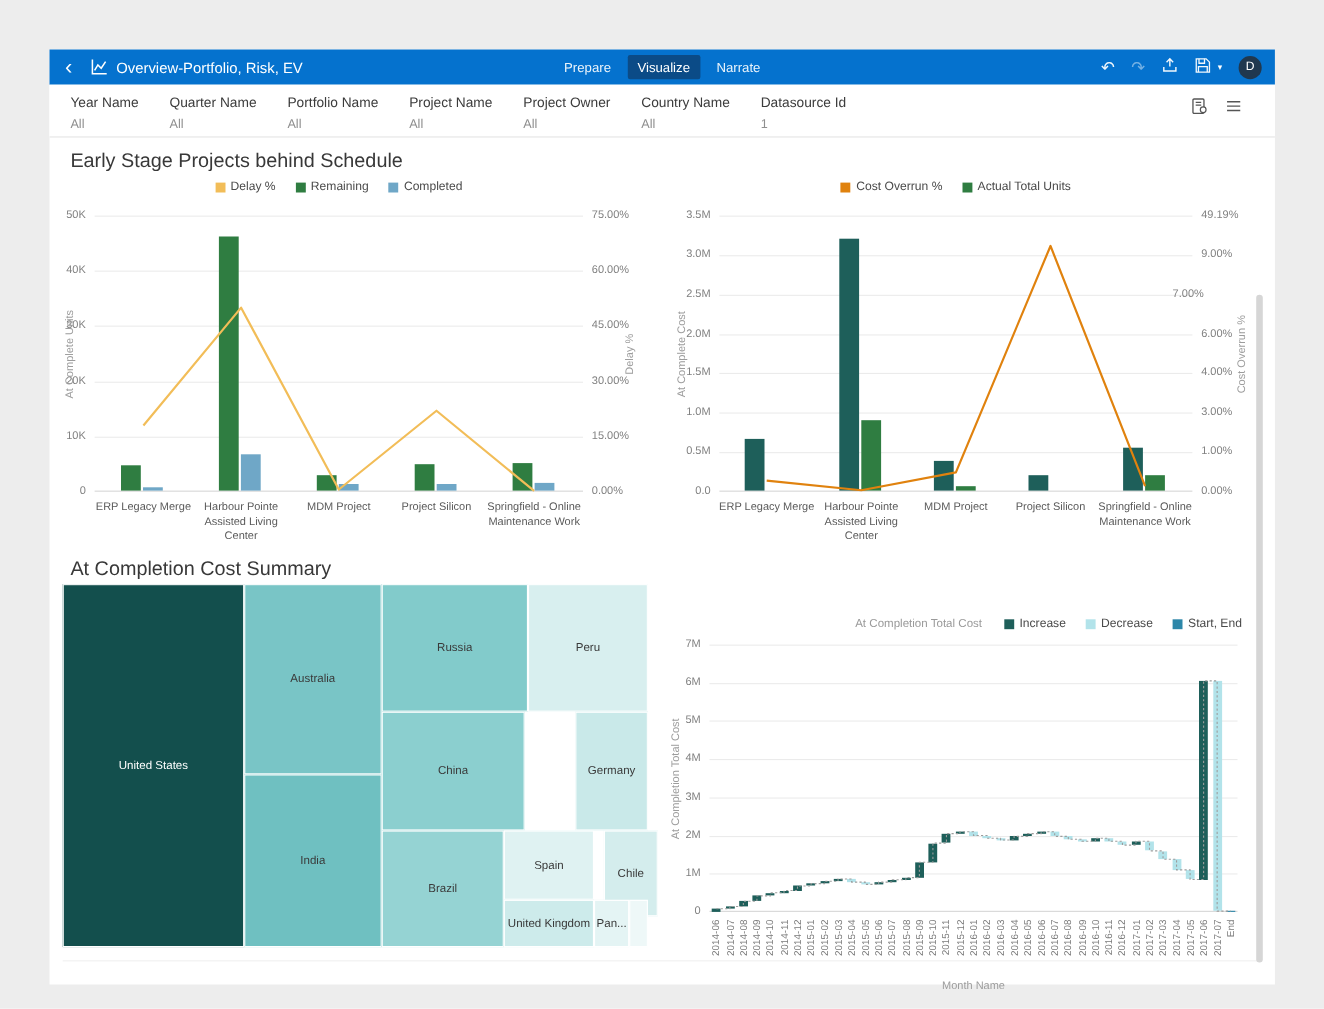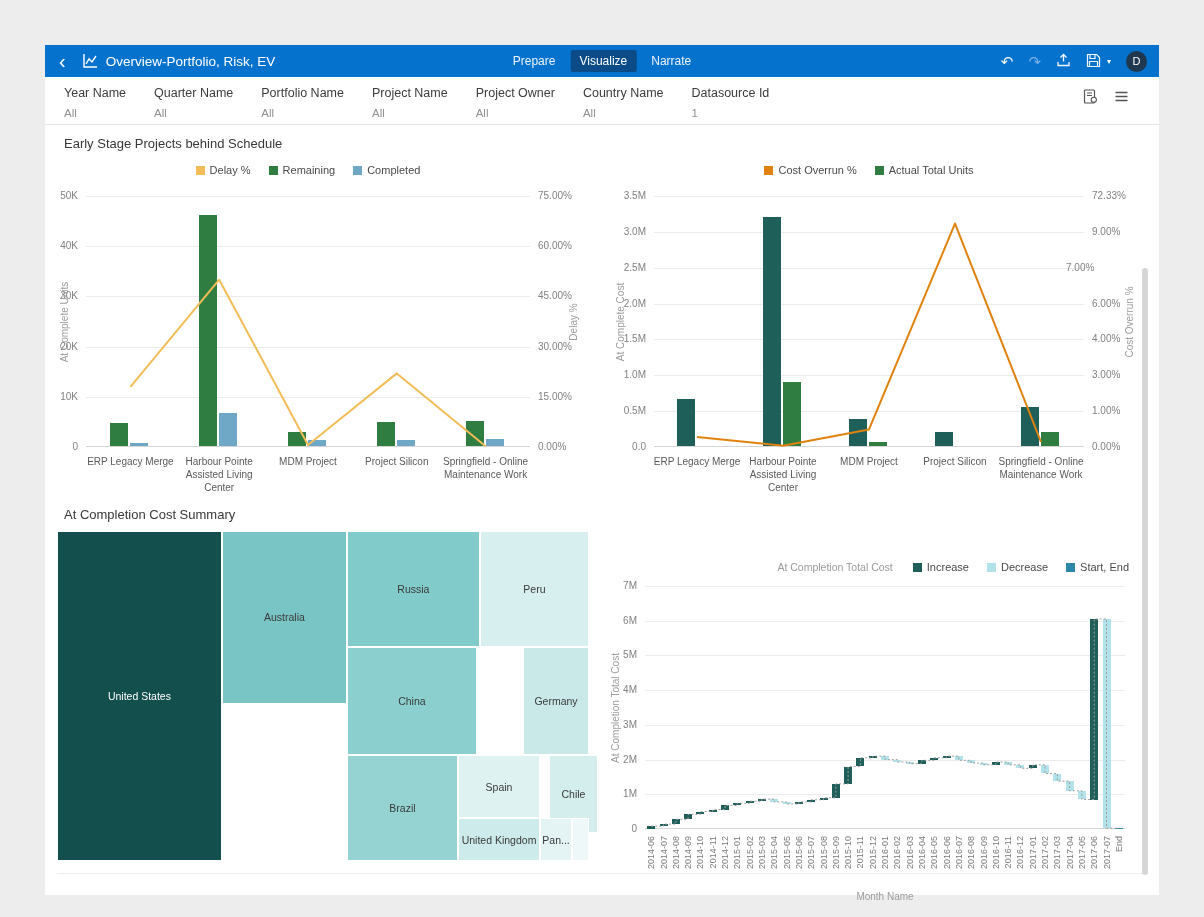--- a/index.html
+++ b/index.html
@@ -24,21 +24,21 @@
 
   
   .filterbar{position:absolute;left:0;top:32px;width:100%;height:48px;background:#fff;border-bottom:1px solid #e4e4e4;display:flex;align-items:flex-start;padding:9px 0 0 19px;}
   .filters{display:flex;}
   .filter{margin-right:28px;cursor:pointer;}
   .filter-label{font-size:12.5px;color:#3c3c3c;}
   .filter-value{font-size:11.5px;color:#8f8f8f;margin-top:7px;}
   .fb-icons{margin-left:auto;display:flex;gap:16px;padding:3px 30px 0 0;}
   .fb-icon{cursor:pointer;display:inline-flex;}
 
-  .section-title{position:absolute;font-size:13px;color:#383838;}
+  .section-title{position:absolute;font-size:18px;color:#383838;}
   .t1{left:19px;top:91px;}
   .t2{left:19px;top:462px;}
 
   .chart{position:absolute;}
   .combo1{left:12px;top:113px;width:540px;height:350px;}
   .combo2{left:565px;top:113px;width:545px;height:350px;}
   .treemap{position:absolute;left:12px;top:486px;width:532px;height:330px;}
   .waterfall{position:absolute;left:562px;top:510px;width:548px;height:362px;}
 
   .legend-row{position:absolute;display:flex;gap:18px;align-items:center;}
@@ -248,37 +248,40 @@
         <div class="ytick r" style="left: 482px; top: 212.3px;">3.00%</div>
         <div class="ytick l" style="left: -4px; top: 176.4px;">1.5M</div>
         <div class="ytick r" style="left: 482px; top: 176.4px;">4.00%</div>
         <div class="ytick l" style="left: -4px; top: 140.6px;">2.0M</div>
         <div class="ytick r" style="left: 482px; top: 140.6px;">6.00%</div>
         <div class="ytick l" style="left: -4px; top: 104.7px;">2.5M</div>
         <div class="ytick r" style="left: 456px; top: 104.7px;">7.00%</div>
         <div class="ytick l" style="left: -4px; top: 68.9px;">3.0M</div>
         <div class="ytick r" style="left: 482px; top: 68.9px;">9.00%</div>
         <div class="ytick l" style="left: -4px; top: 33px;">3.5M</div>
-        <div class="ytick r" style="left: 482px; top: 33px;">72.33%</div>
+        <div class="ytick r" style="left: 482px; top: 33px;">49.19%</div>
         <div class="cat-label" style="left: 39px; top: 297px; width: 96px;">ERP Legacy Merge</div>
         <div class="cat-label" style="left: 125px; top: 297px; width: 96px;">Harbour Pointe Assisted Living Center</div>
         <div class="cat-label" style="left: 211px; top: 297px; width: 96px;">MDM Project</div>
         <div class="cat-label" style="left: 297px; top: 297px; width: 96px;">Project Silicon</div>
         <div class="cat-label" style="left: 383px; top: 297px; width: 96px;">Springfield - Online Maintenance Work</div>
         <div class="axis-title" style="left: 10px; top: 163.5px;">At Complete Cost</div>
         <div class="axis-title" style="left: 519px; top: 163.5px;">Cost Overrun %</div>
       </div>
 
     <div class="section-title t2">At Completion Cost Summary</div>
     <div class="treemap" id="treemap">
         <div class="tm-node" style="left: 0px; top: 0px; width: 164.9px; height: 330px; background: rgb(19, 79, 77);">
           <div class="tm-label" style="color: rgb(255, 255, 255);">United States</div>
         </div>
         <div class="tm-node" style="left: 164.9px; top: 0px; width: 125px; height: 172.9px; background: rgb(121, 197, 198);">
           <div class="tm-label" style="color: rgb(58, 58, 58);">Australia</div>
+        </div>
+        <div class="tm-node" style="left: 164.9px; top: 172.9px; width: 125px; height: 157.1px; background: rgb(111, 192, 193);">
+          <div class="tm-label" style="color: rgb(58, 58, 58);">India</div>
         </div>
         <div class="tm-node" style="left: 289.9px; top: 0px; width: 133px; height: 116.2px; background: rgb(130, 203, 203);">
           <div class="tm-label" style="color: rgb(58, 58, 58);">Russia</div>
         </div>
         <div class="tm-node" style="left: 422.9px; top: 0px; width: 109.1px; height: 116.2px; background: rgb(216, 239, 239);">
           <div class="tm-label" style="color: rgb(58, 58, 58);">Peru</div>
         </div>
         <div class="tm-node" style="left: 289.9px; top: 116.2px; width: 130px; height: 107.9px; background: rgb(139, 207, 207); align-items: center;">
           <div class="tm-label" style="color: rgb(58, 58, 58);">China</div>
         </div>

